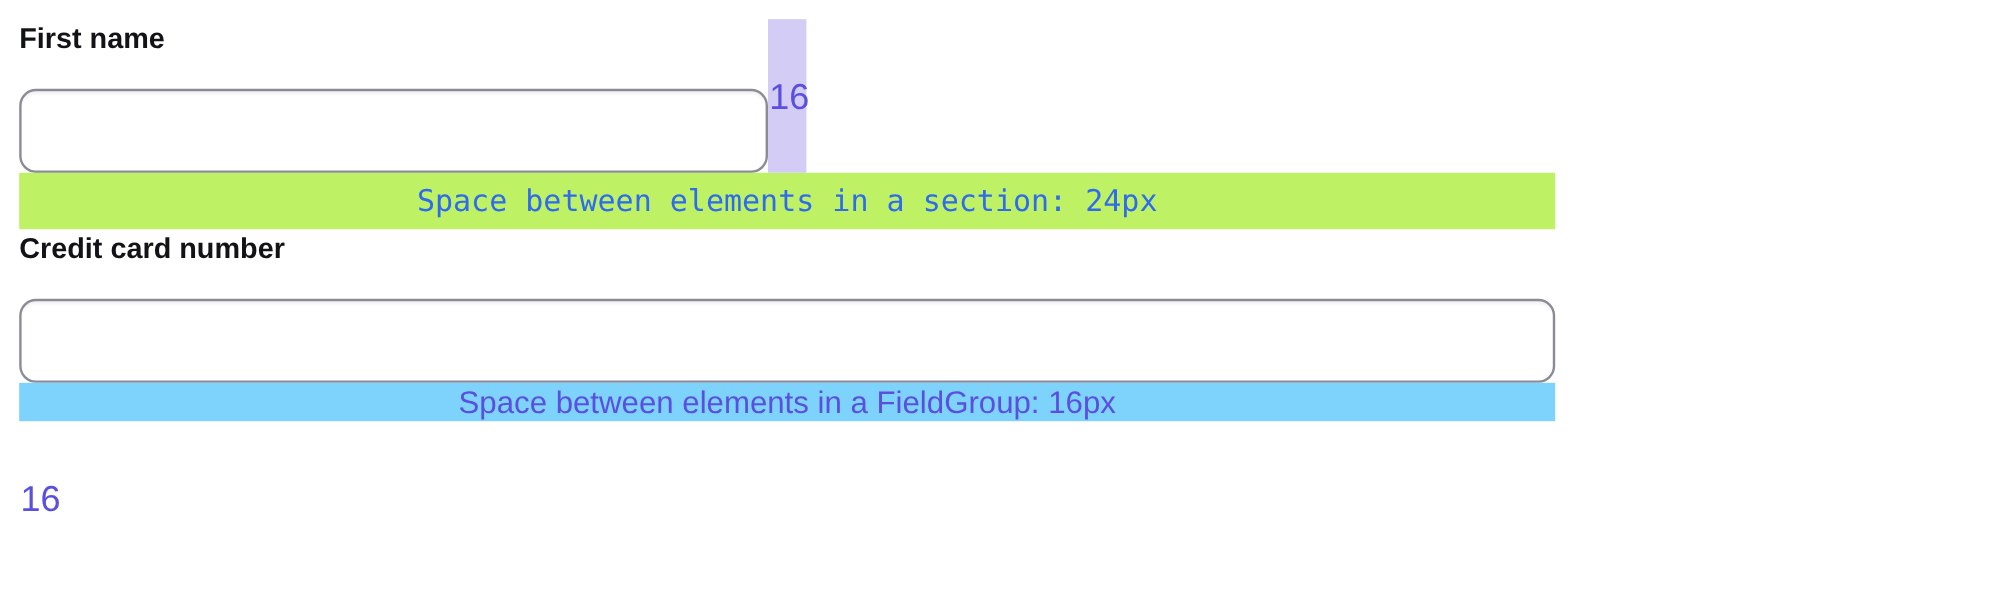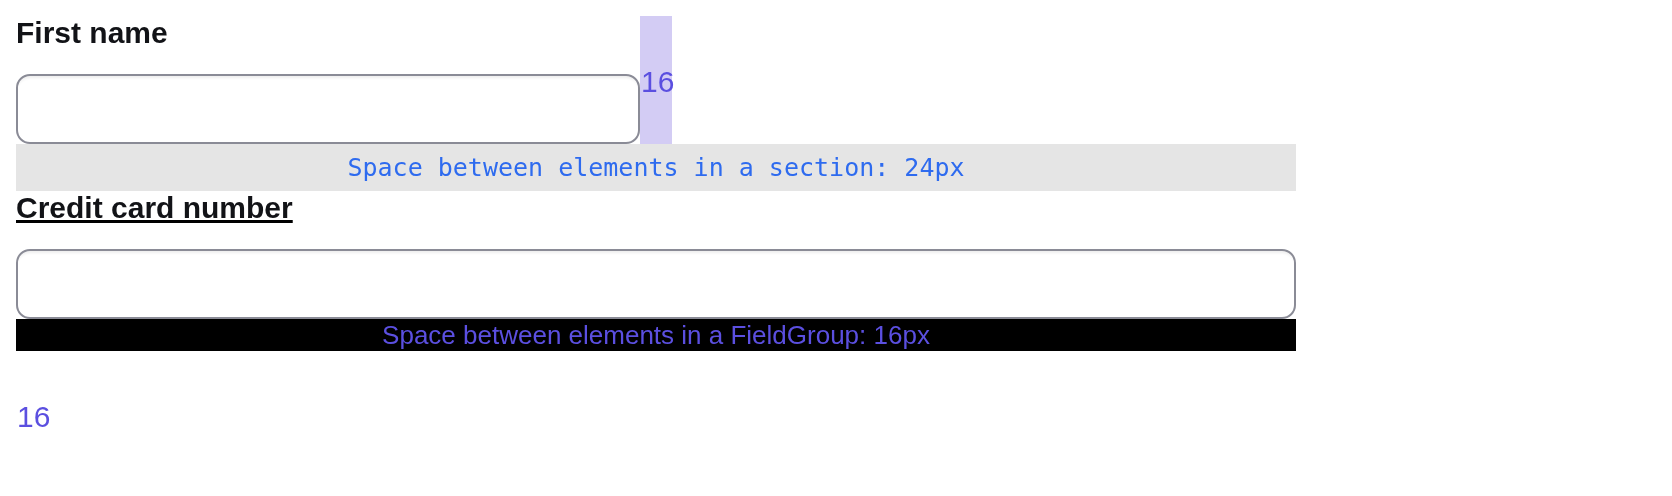--- a/index.html
+++ b/index.html
@@ -14,26 +14,26 @@
     overflow: hidden;
   }
   .content { width: 1280px; }
 
   .field-row {
     display: flex;
     align-items: stretch;
     width: 1280px;
   }
   .field-col { width: 624px; }
-  .field-full { width: 1280px; text-decoration: underline; }
+  .field-full { width: 1280px; }
 
   .field-label {
     display: block;
     font-weight: 700;
-    font-size: 30px;
+    font-size: 24px;
     line-height: 34px;
     color: #121317;
     letter-spacing: 0px;
     margin-bottom: 24px;
     white-space: nowrap;
   }
 
   .text-input {
     display: block;
     width: 100%;
@@ -67,28 +67,28 @@
 
   .band {
     width: 1280px;
     display: flex;
     align-items: center;
     justify-content: center;
     white-space: nowrap;
   }
   .band-section {
     height: 47px;
-    background: #e5e5e5;
+    background: #bef264;
     color: #2e6bef;
     font-family: "DejaVu Sans Mono", monospace;
     font-size: 25px;
   }
   .band-fieldgroup {
     height: 32px;
-    background: #000000;
+    background: #7dd3fc;
     color: #5b4fe0;
     font-family: "Liberation Sans", sans-serif;
     font-size: 26px;
   }
 </style>
 </head>
 <body>
 
 <div class="page">
   <div class="content">

